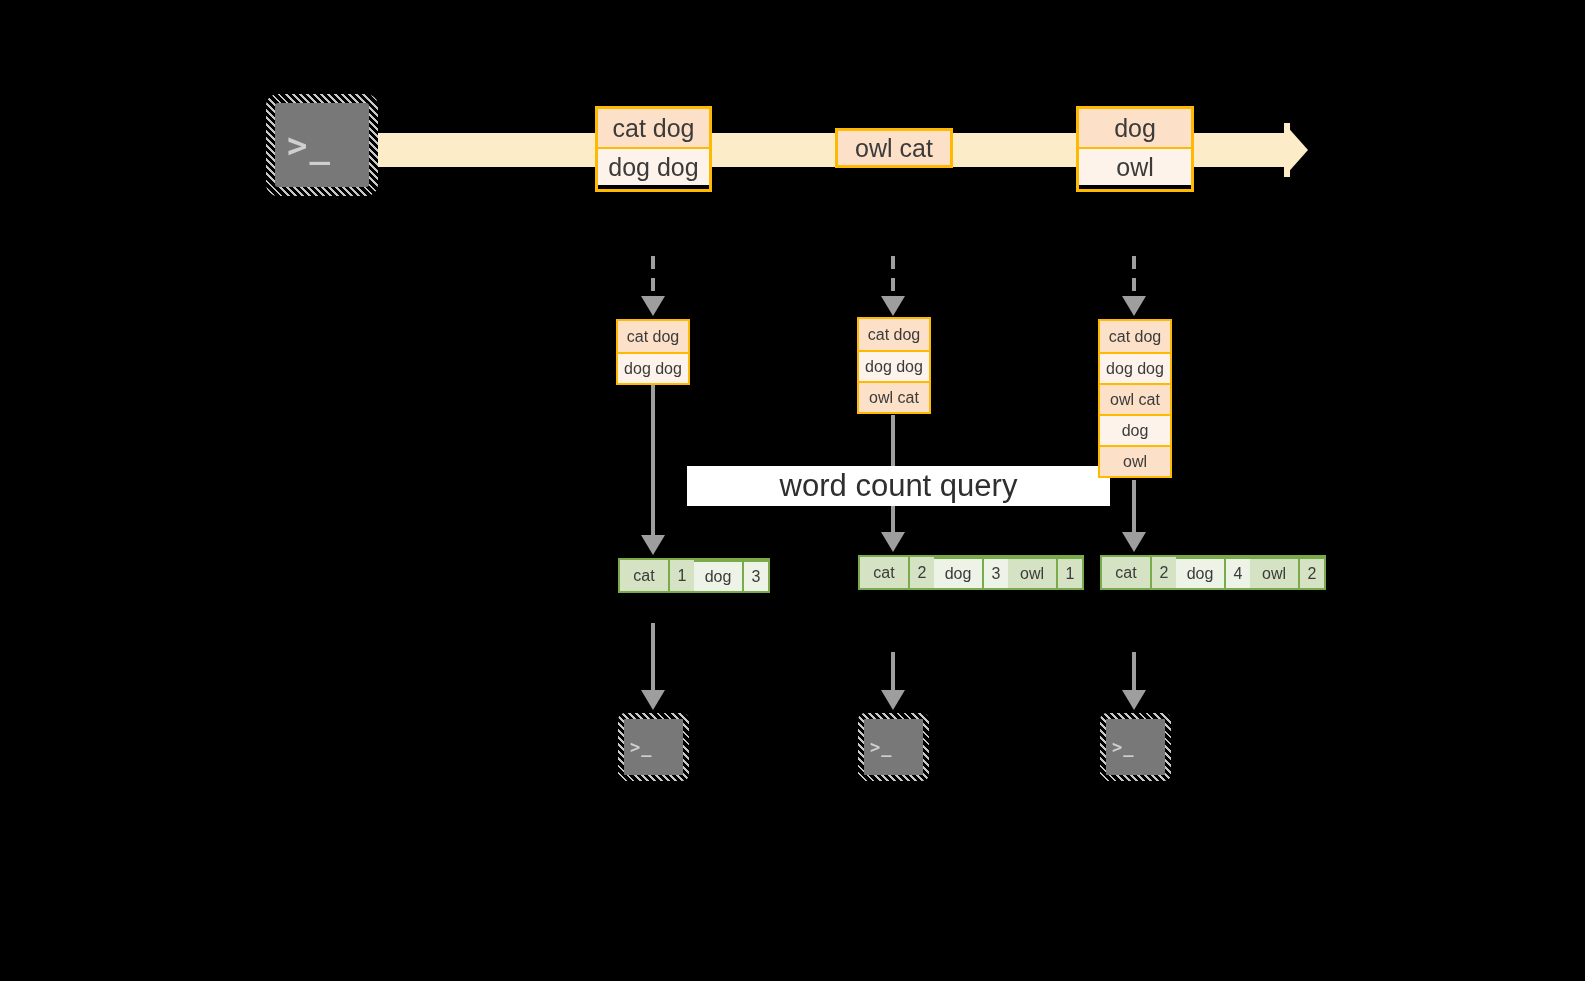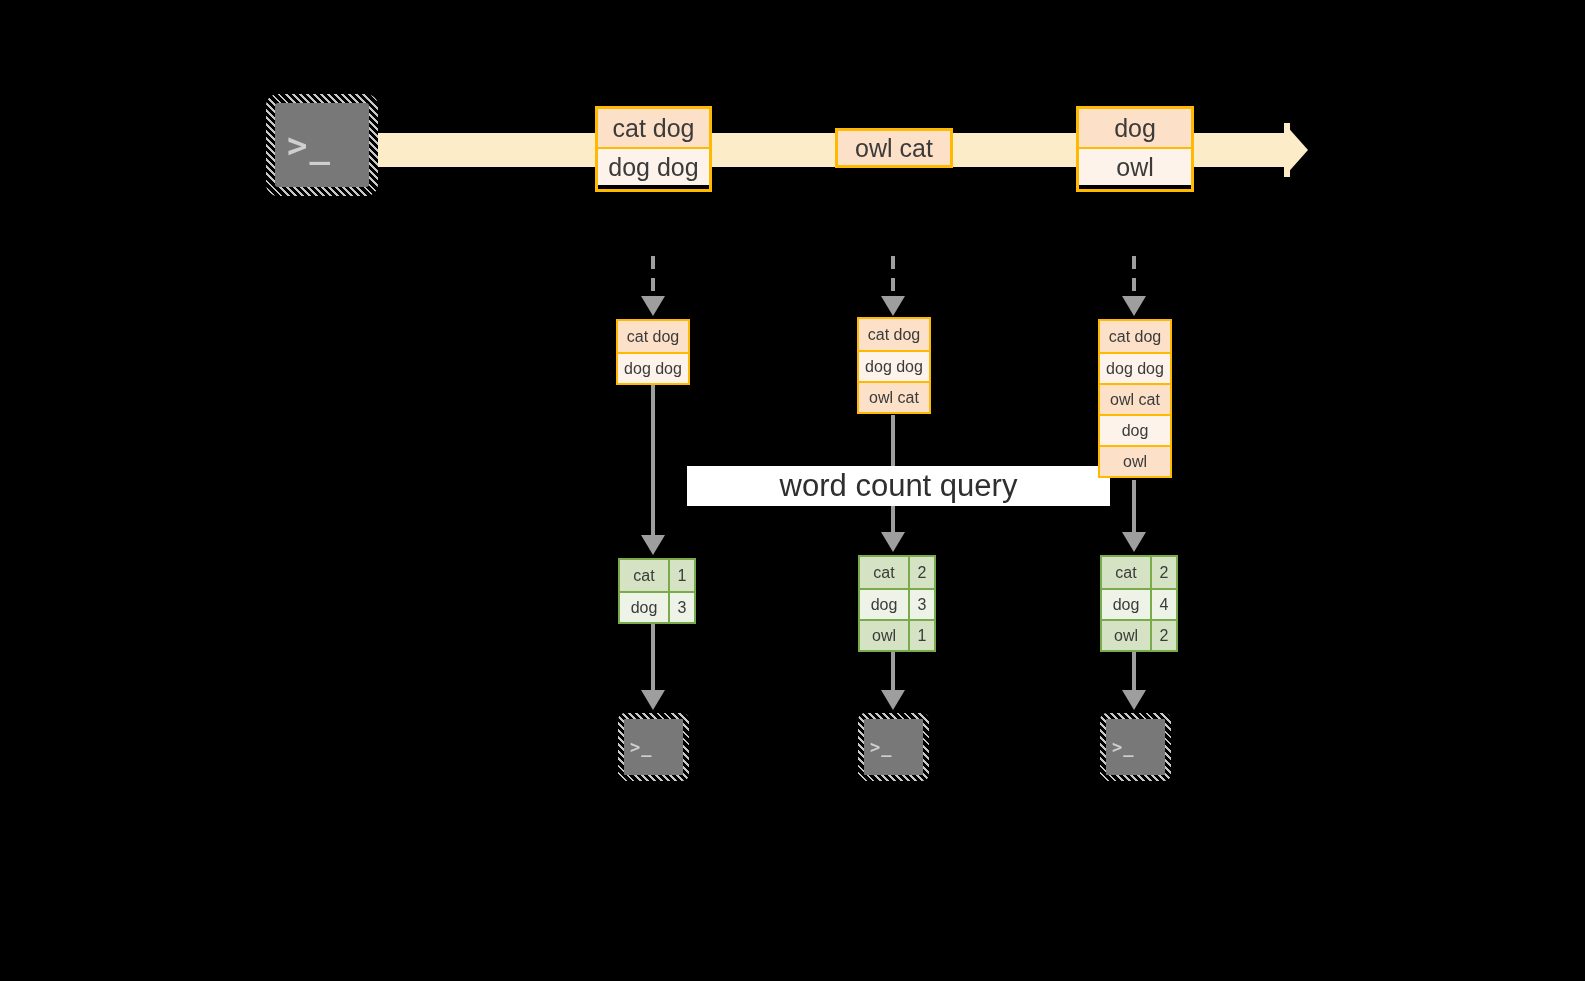--- a/index.html
+++ b/index.html
@@ -126,21 +126,21 @@
   .state .row + .row {
     border-top: 2px solid #ffb900;
   }
 
   
   .result {
     position: absolute;
     box-sizing: border-box;
     border: 2px solid #79ab4b;
     display: flex;
-    flex-direction: column;
+    flex-direction: row;
     z-index: 4;
   }
   .result .row {
     box-sizing: border-box;
     display: flex;
     height: 31px;
   }
   .result .row + .row {
     border-top: 2px solid #79ab4b;
   }

